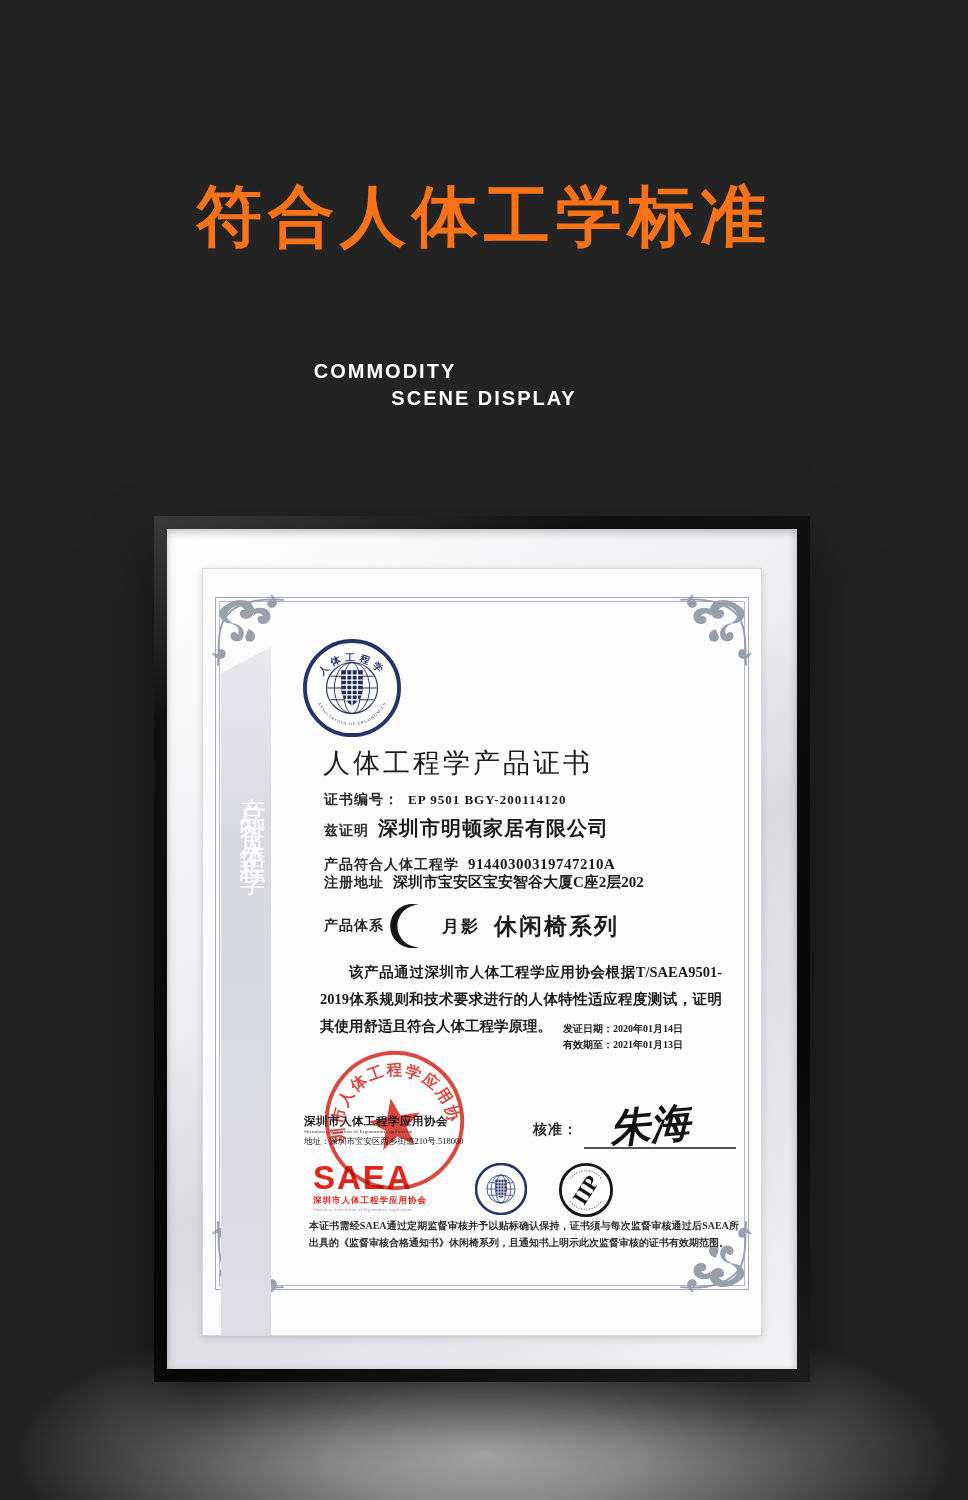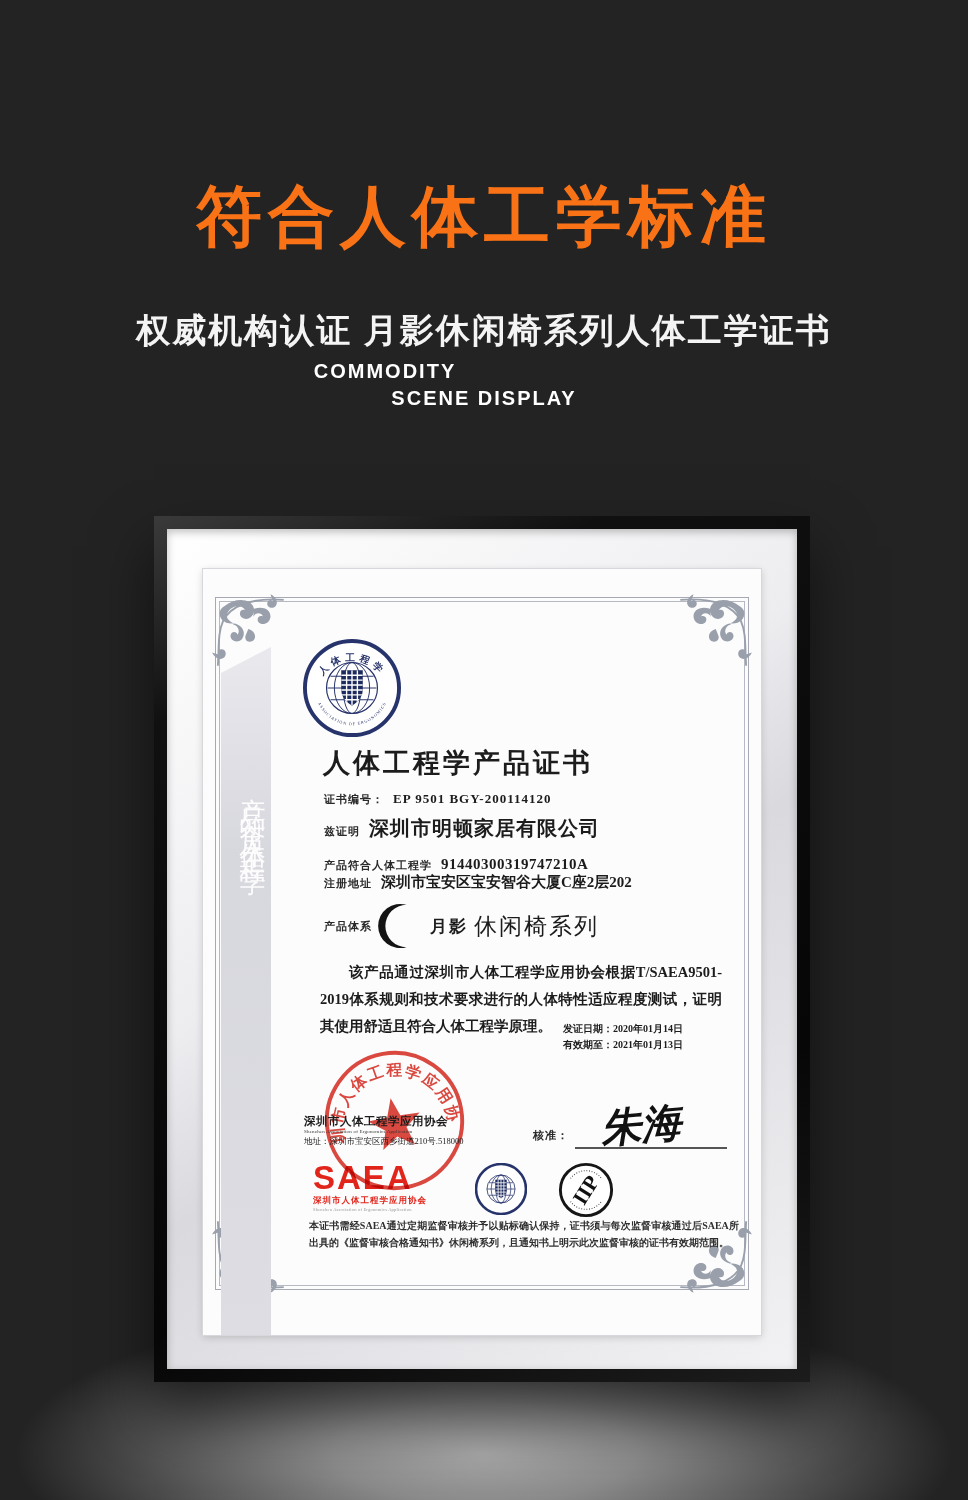--- a/index.html
+++ b/index.html
@@ -42,47 +42,47 @@
   .ribbon{position:absolute;left:18px;top:78px;width:50px;height:688px;z-index:2;
           background:linear-gradient(180deg,#e9e9ee 0%,#d7d7de 30%,#dddde3 100%);
           clip-path:polygon(0 26px,100% 0,100% 100%,0 100%);}
   .ribbon-text{position:absolute;left:0;top:130px;width:50px;text-align:center;
                writing-mode:vertical-rl;text-orientation:upright;
                color:#ffffff;font-size:26px;letter-spacing:9px;opacity:.95;
                font-family:"Liberation Sans","DejaVu Sans",sans-serif;}
   
   .content{position:absolute;inset:0;z-index:3;}
   .badge{position:absolute;left:100px;top:70px;width:98px;height:98px;}
-  .cert-title{position:absolute;left:120px;top:176px;font-size:27px;font-weight:700;
+  .cert-title{position:absolute;left:120px;top:176px;font-size:27px;font-weight:400;
               letter-spacing:3px;}
   .row{position:absolute;display:flex;align-items:baseline;gap:9px;}
-  .lbl{font-size:11px;font-weight:700;color:#2a2a2a;letter-spacing:1px;white-space:nowrap;}
+  .lbl{font-size:14px;font-weight:700;color:#2a2a2a;letter-spacing:1px;white-space:nowrap;}
   .r-certno{left:121px;top:222px;}
   .v-certno{font-size:13px;font-weight:700;letter-spacing:1px;}
   .r-company{left:121px;top:246px;}
   .v-company{font-size:20px;font-weight:700;letter-spacing:1px;}
   .r-credit{left:121px;top:287px;}
   .v-credit{font-size:15px;font-weight:600;letter-spacing:.5px;}
   .r-addr{left:121px;top:304px;}
   .v-addr{font-size:15px;font-weight:700;}
   .r-brand{left:121px;top:334px;align-items:center;gap:6px;}
   .moon{width:46px;height:46px;}
   .brand{font-size:17px;font-weight:700;letter-spacing:2px;}
-  .series{font-size:23px;font-weight:400;letter-spacing:2px;text-align:right;}
+  .series{font-size:23px;font-weight:700;letter-spacing:2px;margin-left:8px;text-align:right;}
   .bodytext{position:absolute;left:117px;top:390px;width:402px;font-size:14.5px;
             font-weight:700;line-height:27px;text-indent:2em;text-align:justify;}
   .dates{position:absolute;left:360px;top:452px;width:165px;font-size:10px;
          font-weight:700;line-height:16px;text-align:left;}
   .seal{position:absolute;left:118px;top:478px;width:147px;height:147px;
         transform:rotate(-10deg);opacity:.9;mix-blend-mode:multiply;z-index:1;}
   .org{position:absolute;left:101px;top:545px;width:250px;z-index:2;}
   .org-name{font-size:11.5px;font-weight:700;letter-spacing:.5px;}
   .org-en{font-size:5px;color:#333;letter-spacing:.2px;}
   .org-addr{font-size:8.5px;font-weight:400;margin-top:2px;}
-  .approve{position:absolute;left:330px;top:552px;display:flex;align-items:center;gap:6px;}
+  .approve{position:absolute;left:330px;top:552px;display:flex;align-items:flex-start;gap:6px;}
   .sig-line{position:relative;width:152px;border-bottom:2px solid #555;height:26px;}
   .signature{position:absolute;left:26px;bottom:-6px;font-size:40px;font-weight:600;
              font-style:italic;transform:rotate(-5deg);color:#111;white-space:nowrap;}
   .logos{position:absolute;left:0;top:590px;width:100%;height:70px;}
   .saea{position:absolute;left:110px;top:2px;width:140px;}
   .saea-text{color:#e1251b;font-size:33px;font-weight:900;letter-spacing:2px;line-height:1;
              font-family:"Liberation Sans","DejaVu Sans",sans-serif;}
   .saea-cn{color:#e1251b;font-size:8.5px;font-weight:700;letter-spacing:1px;margin-top:1px;}
   .saea-en{color:#999;font-size:4.5px;letter-spacing:.2px;}
   .badge-small{position:absolute;left:272px;top:4px;width:52px;height:52px;}
@@ -91,21 +91,20 @@
                font-weight:700;line-height:17px;text-align:justify;color:#2f2f2f;}
 </style>
 </head>
 <body>
 
 <div class="stage">
 
   <div class="floor"></div>
 
   <div class="headline">符合人体工学标准</div>
-  <div class="subhead">权威机构认证 月影休闲椅系列人体工学证书</div>
   <div class="en1">COMMODITY</div>
   <div class="en2">SCENE DISPLAY</div>
 
   <div class="frame">
     <div class="mat">
       <div class="paper">
 
         <div class="cert-border"></div>
 
         <div class="orn orn-tl">

